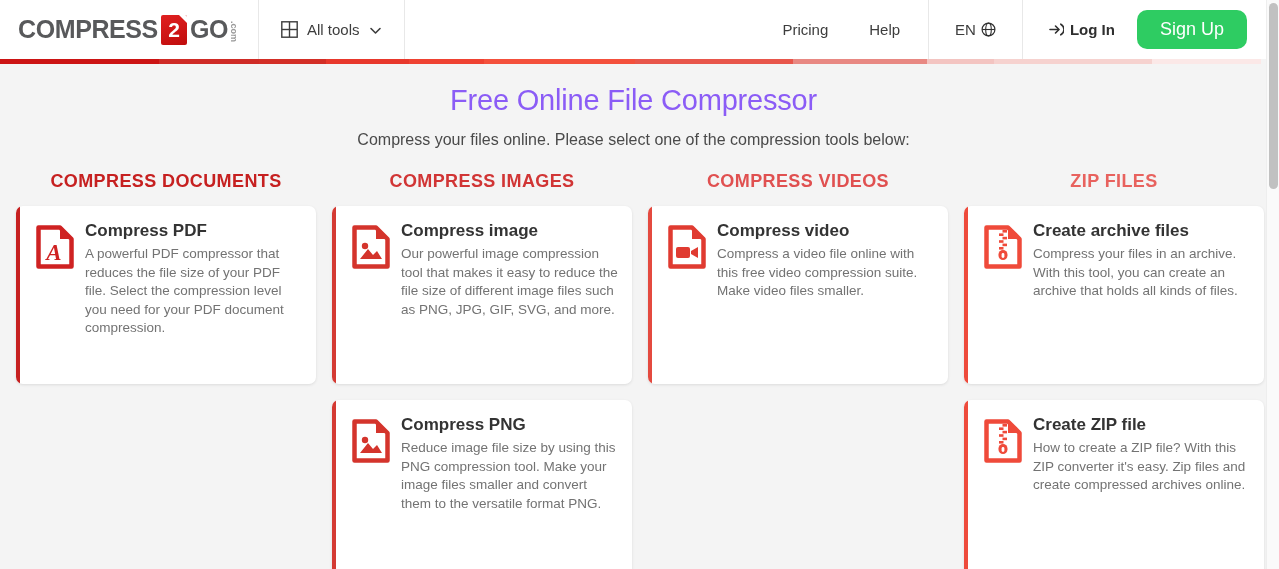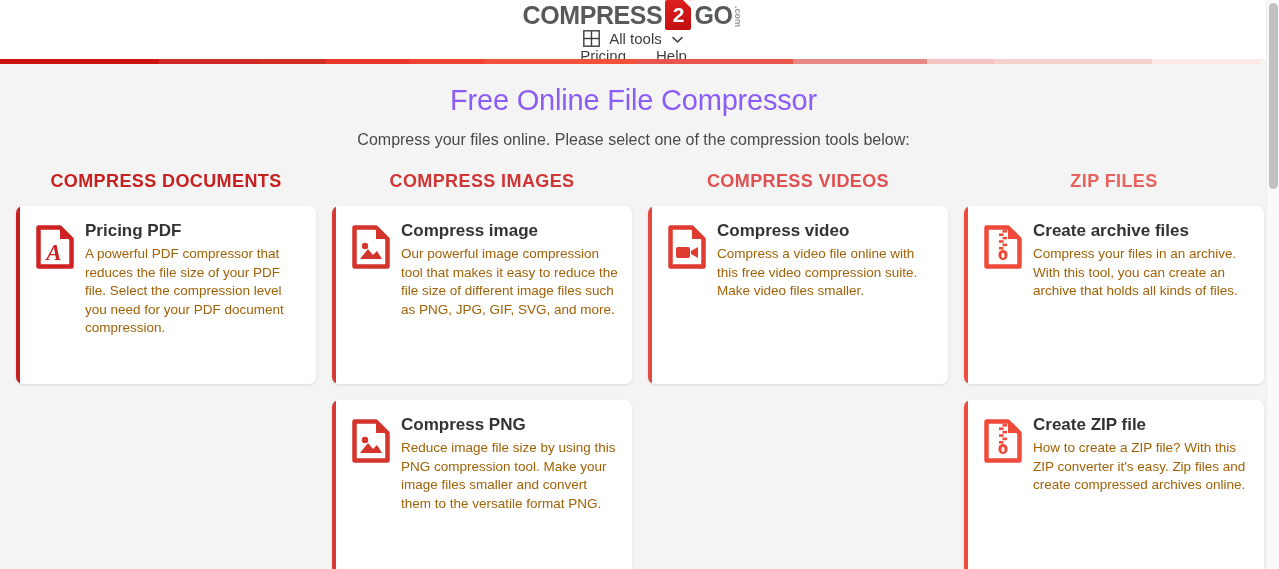--- a/index.html
+++ b/index.html
@@ -20,21 +20,20 @@
   }
 
   
   .header {
     position: relative;
     height: 59px;
     background: #ffffff;
     display: flex;
     align-items: center;
     width: 1267px;
-    flex-direction: column;
   }
   .logo-wrap {
     display: flex;
     align-items: center;
     height: 59px;
     padding-left: 18px;
     padding-right: 20px;
   }
   .logo-text {
     font-size: 25px;
@@ -109,21 +108,21 @@
   .chev {
     width: 13px; height: 13px;
     display: inline-block;
   }
 
   .hdr-spacer { flex: 1 1 auto; }
 
   .nav-links {
     display: flex;
     align-items: center;
-    gap: 30px;
+    gap: 41px;
     height: 50px;
     padding: 0 28px;
   }
   .nav-link {
     font-size: 15px;
     color: #3d3d3d;
     text-decoration: none;
     cursor: pointer;
   }
   .lang {
@@ -248,21 +247,21 @@
   .card-body { flex: 1 1 auto; padding-left: 4px; }
   .card-title {
     font-size: 17px;
     font-weight: bold;
     color: #333333;
     margin: 0 0 4px 0;
     line-height: 1.25;
   }
   .card-desc {
     font-size: 13.5px;
-    color: #a16207;
+    color: #737373;
     line-height: 1.37;
     margin: 0;
   }
 
   
   .card.h-tall   { height: 178px; }
   .card.h-row2   { height: 178px; }
 
   
   .scrollbar {
@@ -379,21 +378,21 @@
           <div class="card h-tall" style="--accent: #c62020;">
             <div style="position: absolute; left: 0px; top: 0px; bottom: 0px; width: 4px; border-radius: 7px 0px 0px 7px; background: rgb(198, 32, 32);"></div>
             <div class="card-icon">
               <svg width="40" height="46" viewBox="0 0 40 46">
                 <path d="M3.5 3.5 H25 L36.5 15 V42.5 H3.5 Z" fill="none" stroke="#cf2222" stroke-width="4.5" stroke-linejoin="round"></path>
                 <path d="M25 3.5 V15 H36.5 Z" fill="#cf2222"></path>
                 <text x="19" y="36" text-anchor="middle" fill="#cf2222" font-size="23" font-weight="bold" font-family="&quot;Liberation Serif&quot;, serif" font-style="italic">A</text>
               </svg>
             </div>
             <div class="card-body">
-              <div class="card-title">Pricing PDF</div>
+              <div class="card-title">Compress PDF</div>
               <div class="card-desc">A powerful PDF compressor that reduces the file size of your PDF file. Select the compression level you need for your PDF document compression.</div>
             </div>
           </div>
         </div>
         <div class="col">
           <div class="col-head" style="color: rgb(209, 53, 53);">COMPRESS IMAGES</div>
           <div class="card h-tall" style="--accent: #d43a33;">
             <div style="position: absolute; left: 0px; top: 0px; bottom: 0px; width: 4px; border-radius: 7px 0px 0px 7px; background: rgb(212, 58, 51);"></div>
             <div class="card-icon">
               <svg width="40" height="46" viewBox="0 0 40 46">

